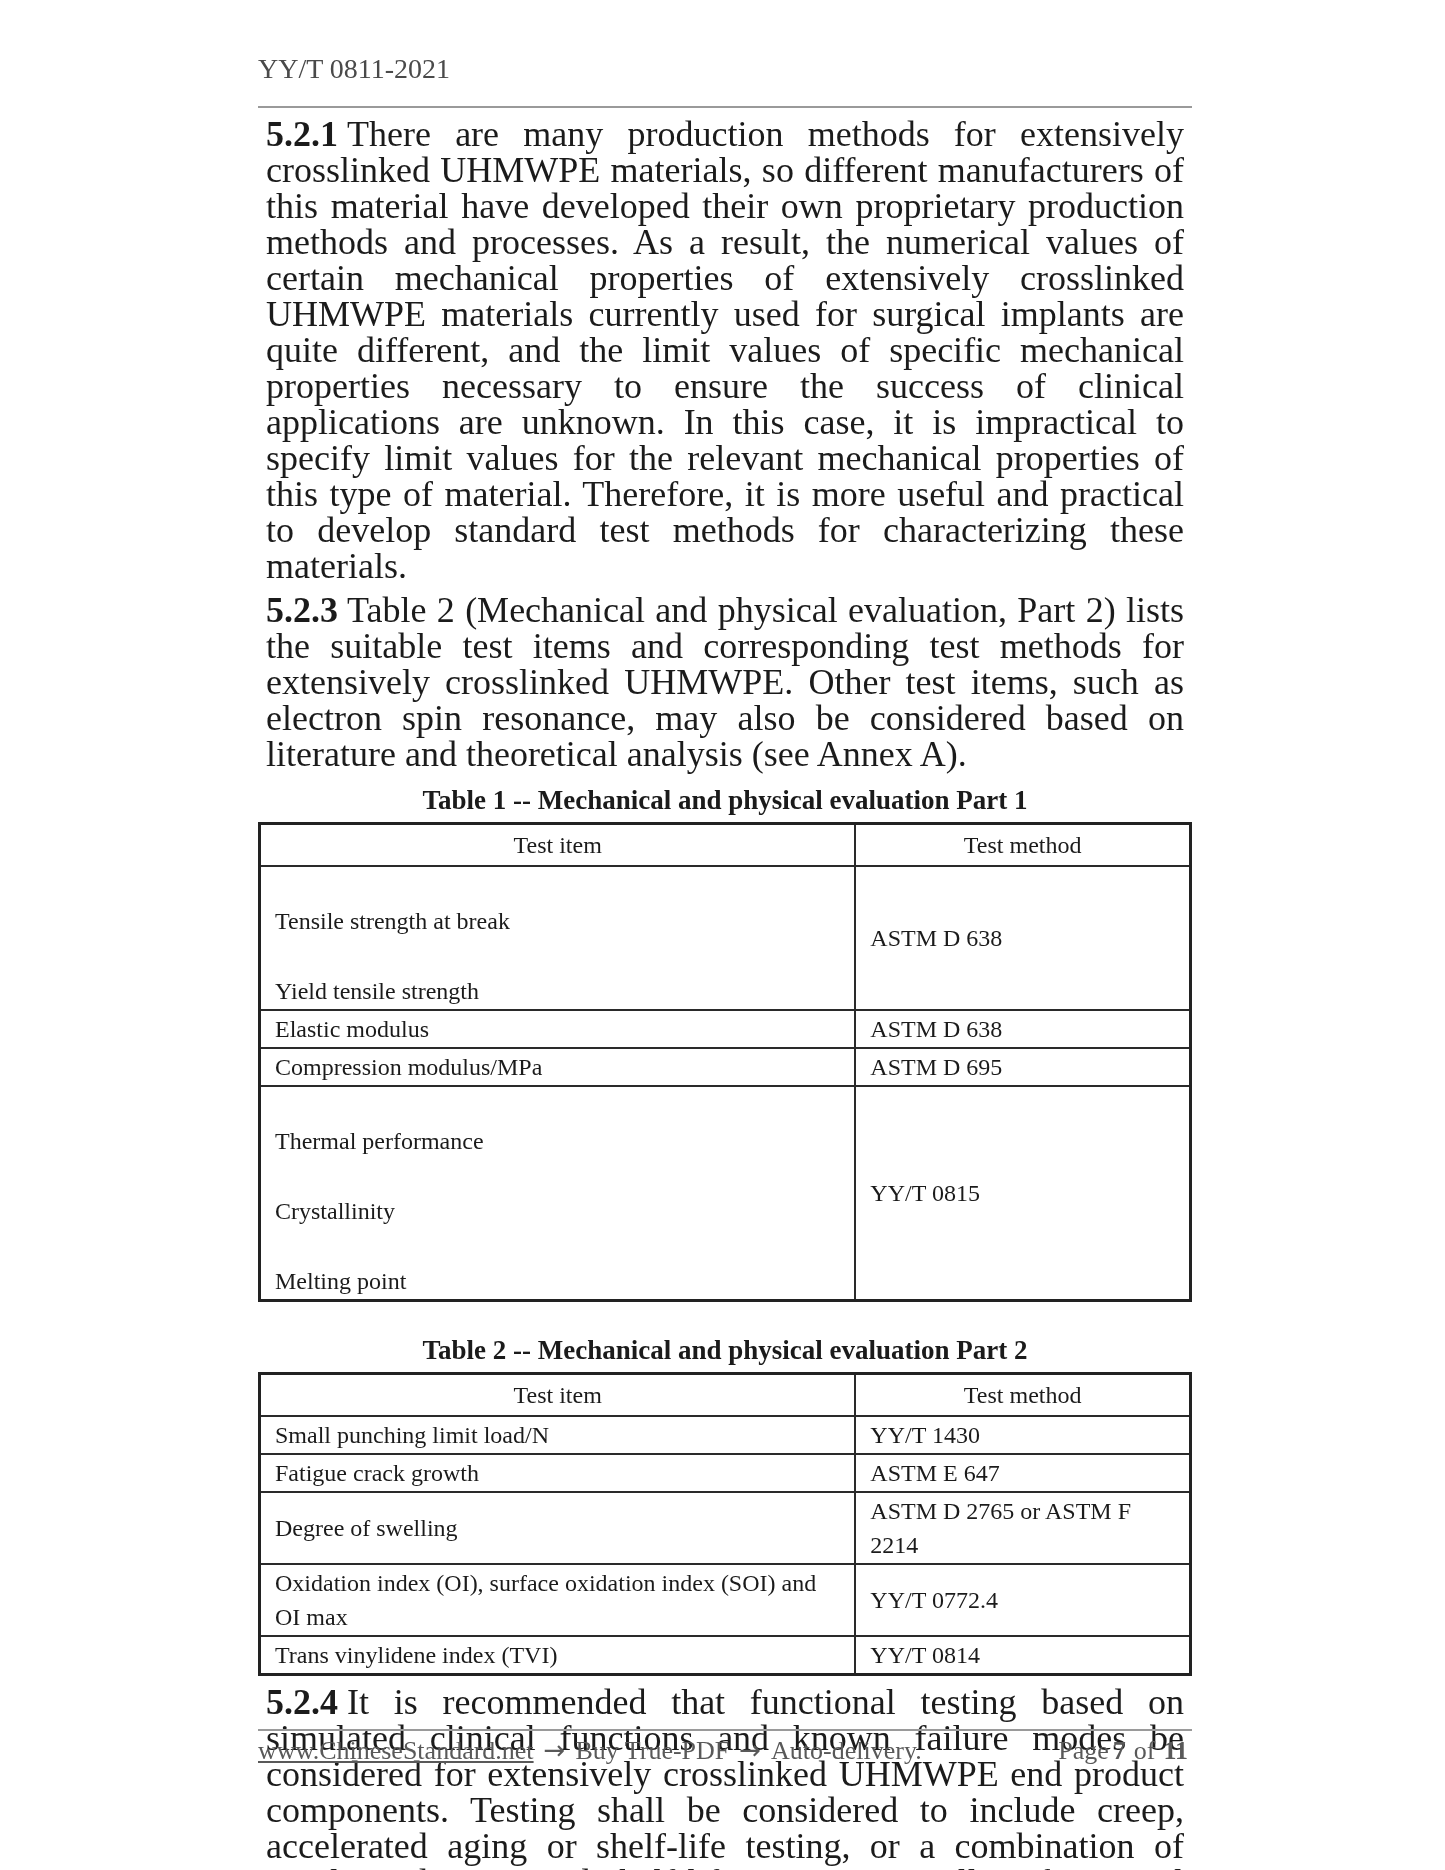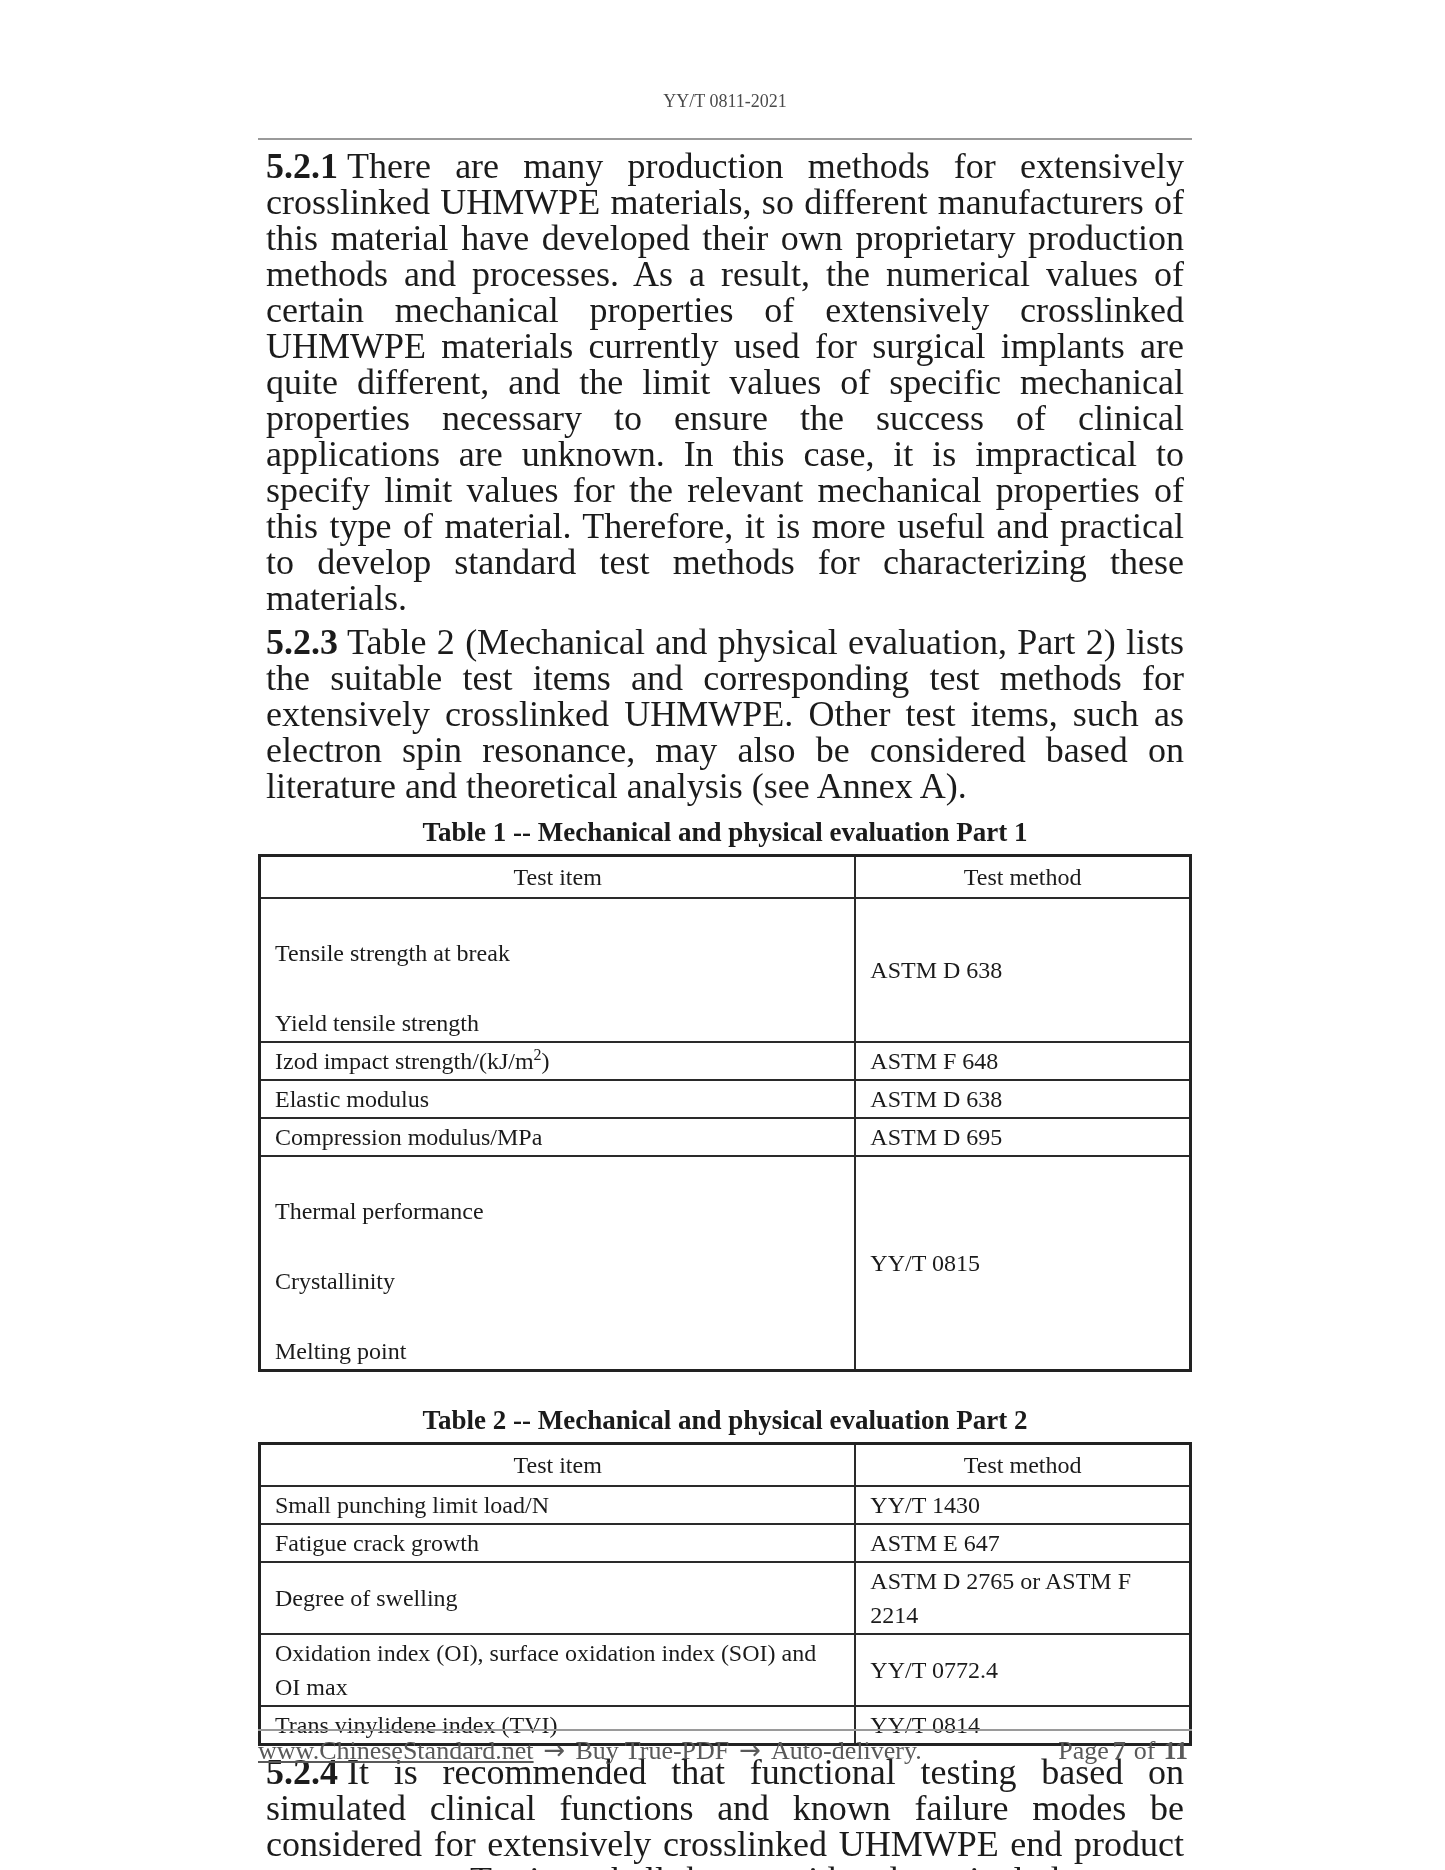--- a/index.html
+++ b/index.html
@@ -9,26 +9,24 @@
     font-family: "Liberation Serif", "DejaVu Serif", serif;
     color: #1b1b1b;
     position: relative;
     overflow: hidden;
   }
   .col { margin-left: 258px; width: 934px; }
 
   .doc-header {
     padding-top: 54px;
     padding-bottom: 22px;
-    text-align: center;
-    font-size: 18px;
+    font-size: 28px;
     line-height: 30px;
     color: #4a4a4a;
     border-bottom: 2px solid #9a9a9a;
-    margin-top: 32px;
   }
 
   p.para {
     margin: 8px;
     font-size: 36px;
     line-height: 36px;
     text-align: justify;
     text-justify: inter-word;
   }
   .p1 { margin-top: 37px; }
@@ -118,24 +116,20 @@
       </thead>
       <tbody>
         <tr>
           <td>
             <div class="cell-line">Tensile strength at break</div>
             <div class="cell-line">Yield tensile strength</div>
           </td>
           <td class="method-cell">ASTM D 638</td>
         </tr>
         <tr>
-          <td><span>Izod impact strength/(kJ/m</span><sup class="unit-sup">2</sup><span>)</span></td>
-          <td class="method-cell">ASTM F 648</td>
-        </tr>
-        <tr>
           <td>Elastic modulus</td>
           <td class="method-cell">ASTM D 638</td>
         </tr>
         <tr>
           <td>Compression modulus/MPa</td>
           <td class="method-cell">ASTM D 695</td>
         </tr>
         <tr>
           <td>
             <div class="cell-line">Thermal performance</div>

